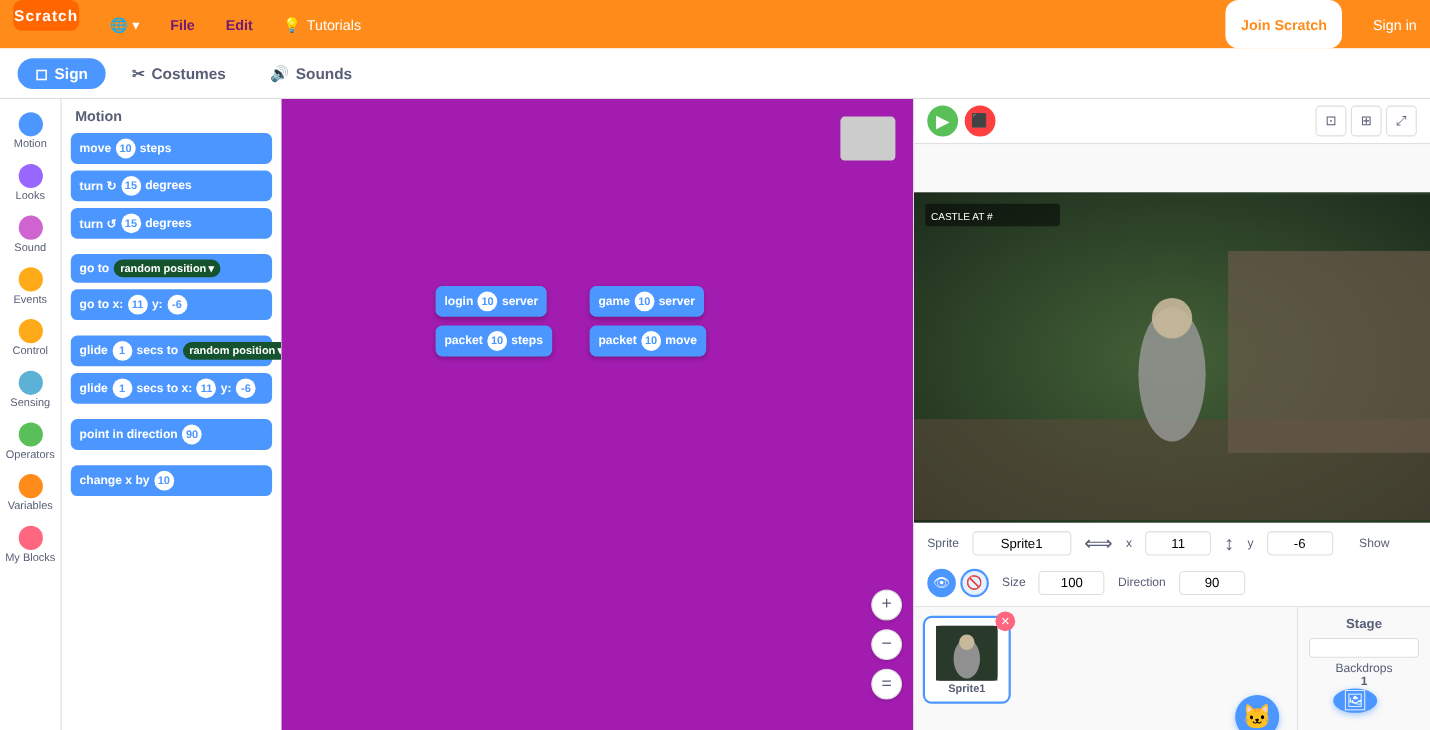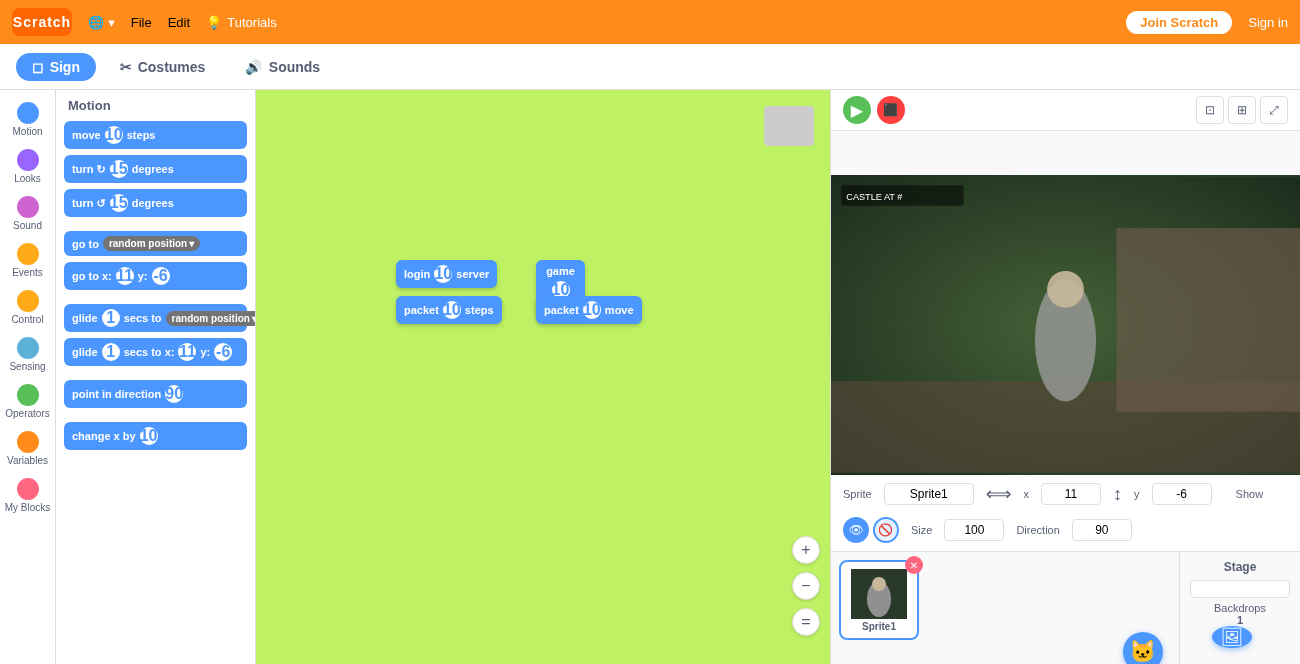--- a/index.html
+++ b/index.html
@@ -3,27 +3,26 @@
   <meta charset="utf-8">
   <style>
     * { box-sizing: border-box; margin: 0; padding: 0; }
     body { font-family: 'Helvetica Neue', Arial, sans-serif; font-size: 13px; background: #f9f9f9; overflow: hidden; }
 
     
     #topnav {
       background: #ff8c1a;
       height: 44px;
       display: flex;
-      align-items: center;
       padding: 0 12px;
-      gap: 16px;
+      gap: 28px;
     }
     #topnav .logo { width: 60px; height: 28px; background: #ff6600; border-radius: 8px; display: flex; align-items: center; justify-content: center; color: #fff; font-weight: 900; font-size: 14px; letter-spacing: 1px; }
     #topnav .globe-btn { display: flex; align-items: center; gap: 4px; color: #fff; font-size: 13px; cursor: pointer; background: none; border: none; }
-    #topnav .nav-item { color: #000000; font-size: 13px; cursor: pointer; background: none; border: none; font-weight: 400; }
+    #topnav .nav-item { color: #701a75; font-size: 13px; cursor: pointer; background: none; border: none; font-weight: 700; }
     #topnav .tutorials-btn { display: flex; align-items: center; gap: 5px; color: #fff; font-size: 13px; cursor: pointer; background: none; border: none; font-weight: 500; }
     #topnav .spacer { flex: 1; }
     #topnav .join-btn { background: #fff; color: #ff8c1a; border: none; border-radius: 12px; padding: 4px 14px; font-size: 13px; font-weight: 600; cursor: pointer; }
     #topnav .signin-btn { color: #fff; font-size: 13px; background: none; border: none; cursor: pointer; font-weight: 500; }
 
     
     #tabbar {
       background: #fff;
       border-bottom: 1px solid #ddd;
       display: flex;
@@ -79,32 +78,32 @@
       background: #4c97ff; color: #fff;
       border-radius: 6px; padding: 5px 8px;
       font-size: 11px; font-weight: 600;
       margin-bottom: 6px; cursor: grab; white-space: nowrap;
       border: none; width: 100%;
     }
     .block-val {
       background: #fff; color: #4c97ff;
       border-radius: 50%; width: 18px; height: 18px;
       display: flex; align-items: center; justify-content: center;
-      font-size: 16px; font-weight: 700; flex-shrink: 0;
+      font-size: 10px; font-weight: 700; flex-shrink: 0;
     }
     .block-dropdown {
-      background: #737373; color: #fff; border-radius: 10px;
+      background: #14532d; color: #fff; border-radius: 10px;
       padding: 2px 6px; font-size: 10px; display: flex; align-items: center; gap: 2px;
     }
     .block-separator { height: 8px; }
 
     
     #canvas-area {
       flex: 1;
-      background: #bef264;
+      background: #a21caf;
       position: relative;
       overflow: hidden;
     }
     #canvas-area .sprite-thumb {
       position: absolute; top: 16px; right: 16px;
       width: 50px; height: 40px; background: #ccc; border-radius: 4px;
     }
     .scratch-block {
       position: absolute;
       background: #4c97ff;
@@ -426,21 +425,21 @@
     <div class="scratch-block" style="top: 170px; left: 140px;">
       <span>login</span>
       <span class="block-val">10</span>
       <span>server</span>
     </div>
     <div class="scratch-block" style="top: 206px; left: 140px;">
       <span>packet</span>
       <span class="block-val">10</span>
       <span>steps</span>
     </div>
-    <div class="scratch-block" style="top: 170px; left: 280px; flex-direction: column;">
+    <div class="scratch-block" style="top: 170px; left: 280px;">
       <span>game</span>
       <span class="block-val">10</span>
       <span>server</span>
     </div>
     <div class="scratch-block" style="top: 206px; left: 280px;">
       <span>packet</span>
       <span class="block-val">10</span>
       <span>move</span>
     </div>
 

